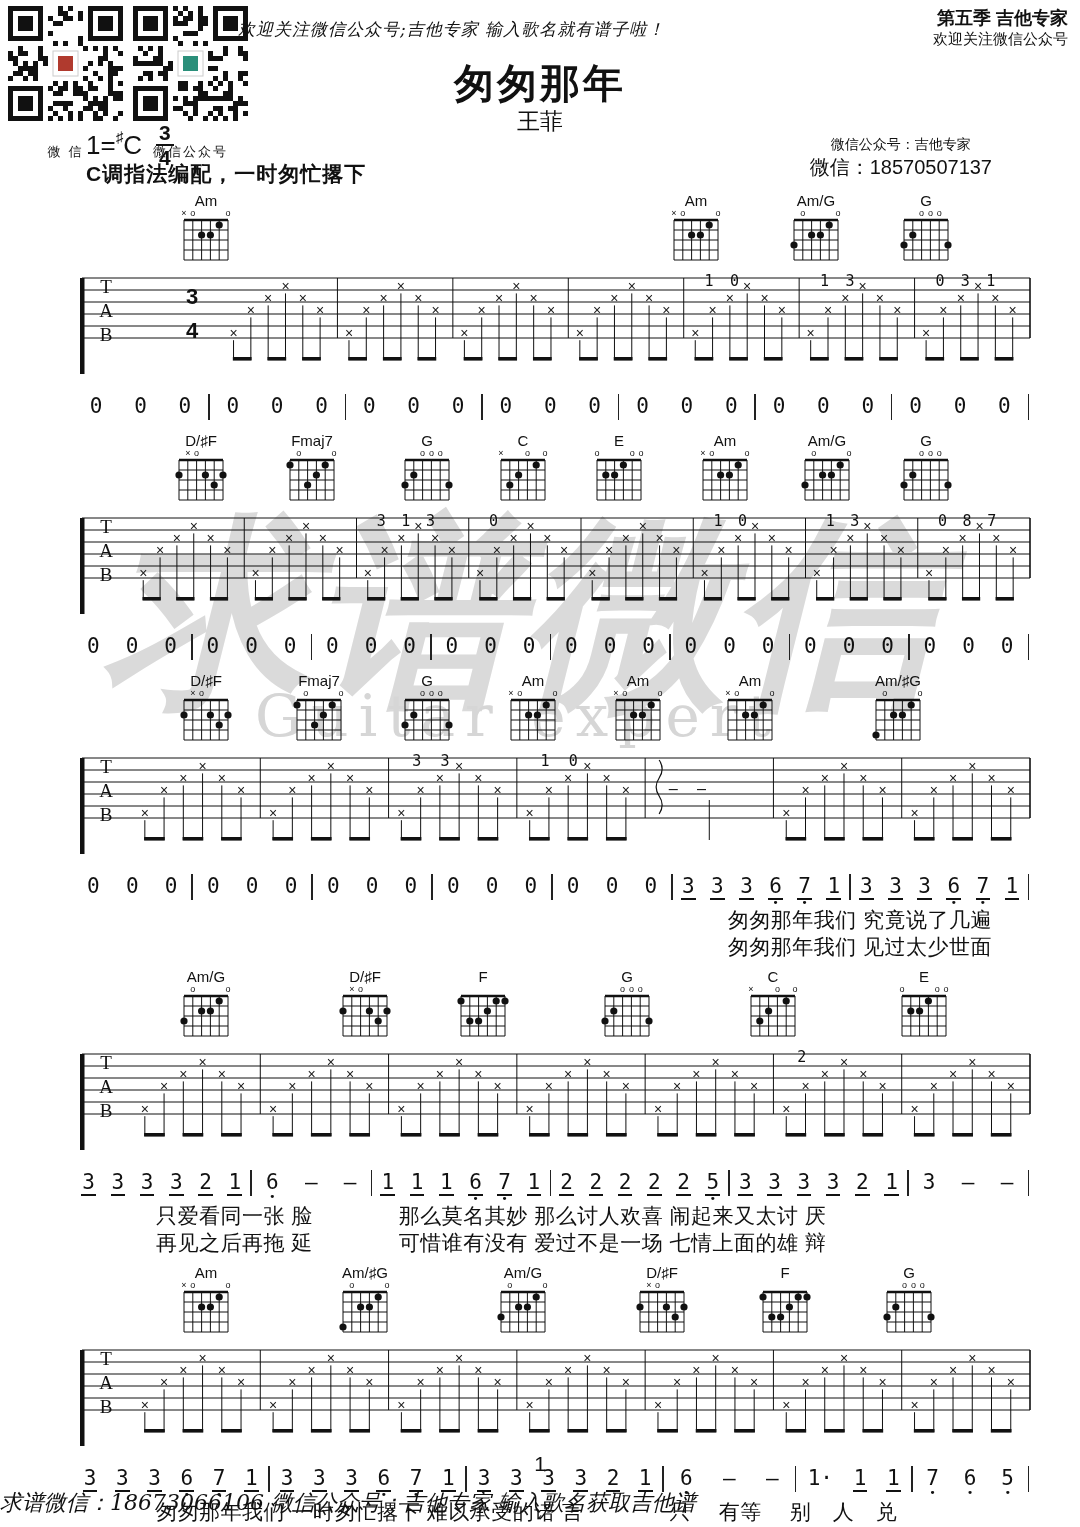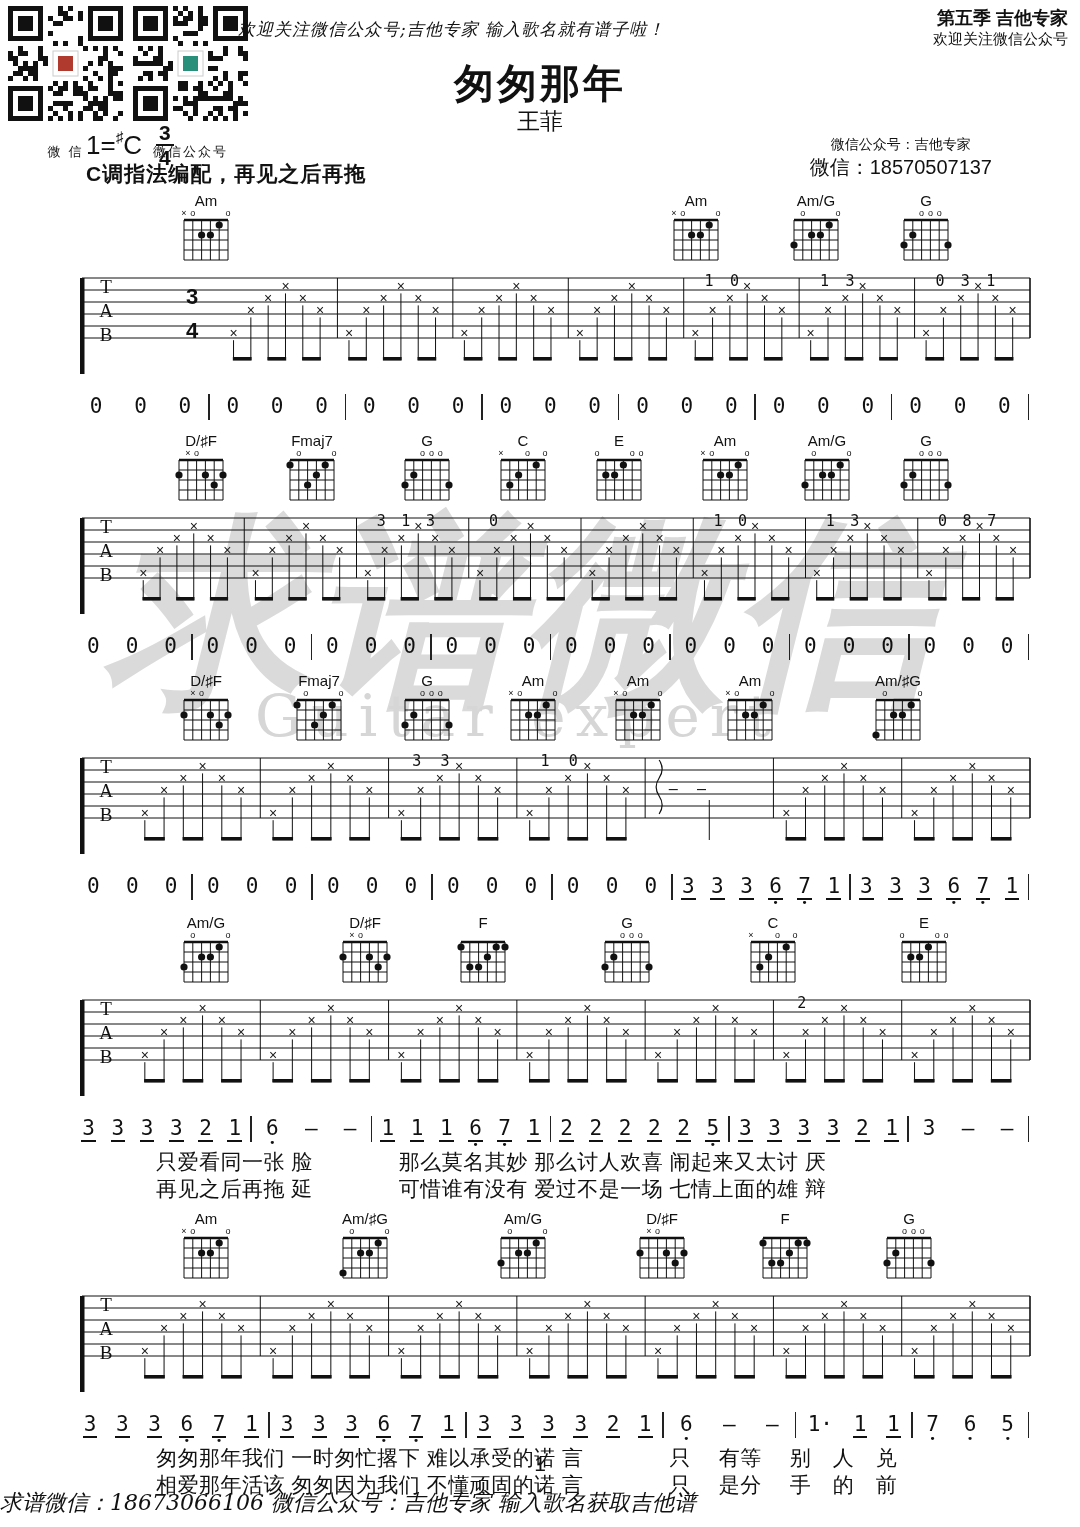--- a/index.html
+++ b/index.html
@@ -340,21 +340,21 @@
   <div class="keyline">
     <span>1=</span>
       <span class="sharp">♯</span>
       <span>C</span>
     <span class="frac">
       <span class="top">3</span>
       <span class="bot">4</span>
     </span>
   </div>
 
-  <div class="arrangement">C调指法编配，再见之后再拖</div>
+  <div class="arrangement">C调指法编配，一时匆忙撂下</div>
 
   <div class="contact">
     <div class="contact-1">微信公众号：吉他专家</div>
     <div class="contact-2">微信：18570507137</div>
   </div>
 
   <div class="wm">
     <div class="wm-cn">求谱微信</div>
     <div class="wm-en">Guitar expert</div>
   </div>
@@ -1493,21 +1493,21 @@
             <span class="jp-tok">
               <span class="jp-num u">7</span>
               <span class="jp-dot">•</span>
             </span>
             <span class="jp-tok">
               <span class="jp-num u">1</span>
               <span class="jp-dot">&nbsp;</span>
             </span>
           </div>
           <div class="jp-sep"></div>
-        </div></div>
+        </div><div class="lyric-line right">匆匆那年我们 究竟说了几遍</div><div class="lyric-line right">匆匆那年我们 见过太少世面</div></div>
       <div class="system"><div class="chord-row">
           <div class="chord" style="left: 14%;"><svg width="70" height="72">
               <text x="35" y="12" text-anchor="middle" font-size="15" fill="#111111" font-family="&quot;Liberation Sans&quot;,sans-serif">Am/G</text>
               <text x="57" y="22" text-anchor="middle" font-size="9" fill="#111111">o</text>
               <text x="21.8" y="22" text-anchor="middle" font-size="9" fill="#111111">o</text>
               <line x1="13" y1="26" x2="13" y2="66" stroke="#111111" stroke-width="1"></line>
               <line x1="21.8" y1="26" x2="21.8" y2="66" stroke="#111111" stroke-width="1"></line>
               <line x1="30.6" y1="26" x2="30.6" y2="66" stroke="#111111" stroke-width="1"></line>
               <line x1="39.400000000000006" y1="26" x2="39.400000000000006" y2="66" stroke="#111111" stroke-width="1"></line>
               <line x1="48.2" y1="26" x2="48.2" y2="66" stroke="#111111" stroke-width="1"></line>

